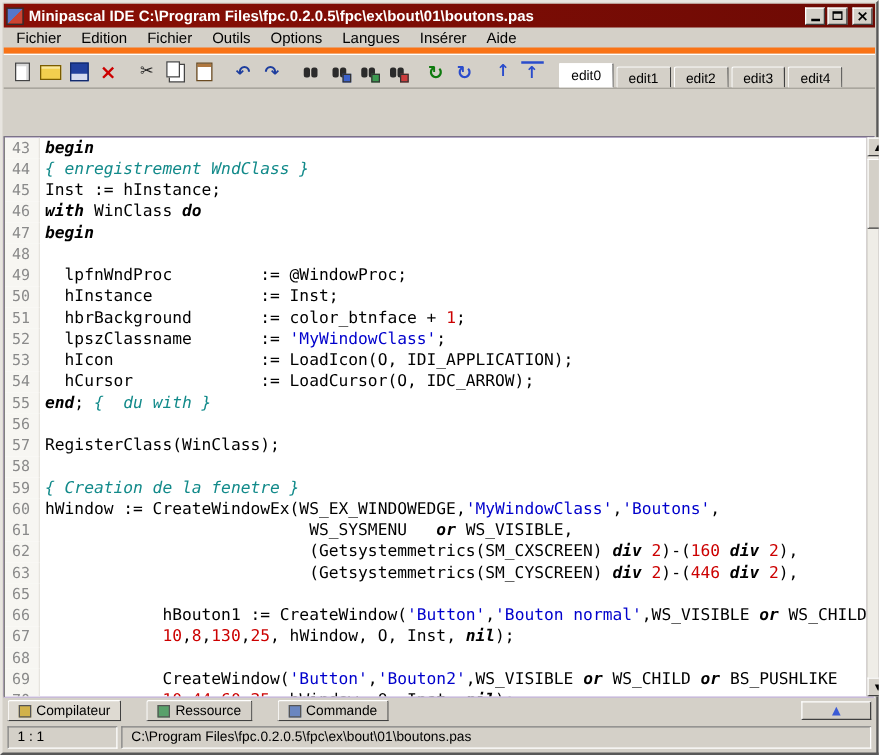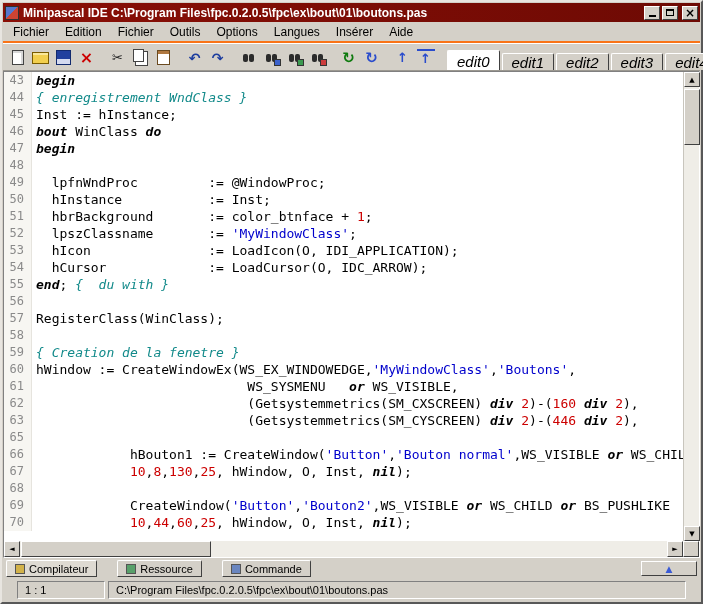--- a/index.html
+++ b/index.html
@@ -23,21 +23,21 @@
   .title-text{flex:1;white-space:nowrap;overflow:hidden;}
   .winbtns{display:flex;gap:2px;}
   .wbtn{width:16px;height:14px;background:#d4d0c8;border:1px solid;
     border-color:#fff #404040 #404040 #fff;display:flex;align-items:center;justify-content:center;}
   .wbtn.close{margin-left:2px;}
   .gl-min{width:7px;height:2px;background:#000;margin-top:7px;}
   .gl-max{width:8px;height:7px;border:1px solid #000;border-top-width:2px;}
   .gl-close{font:bold 12px "DejaVu Sans",sans-serif;line-height:12px;color:#000;}
   
   .menubar{height:21px;min-height:21px;display:flex;align-items:center;font-size:12px;
-    border-bottom:2px solid #f97316;padding-left:2px;}
+    border-bottom:5px solid #f97316;padding-left:2px;}
   .menu-item{padding:2px 8px;color:#000;}
   
   .toolbar{height:28px;min-height:28px;display:flex;align-items:center;
     border-top:1px solid #fff;border-bottom:1px solid #9b9890;padding:1px 3px 0;}
   .tb-buttons{display:flex;align-items:center;height:100%;}
   .tb-btn{width:23px;height:22px;background:#d4d0c8;border:1px solid #d4d0c8;
     display:flex;align-items:center;justify-content:center;padding:0;position:relative;}
   .tb-sep{width:8px;height:22px;}
   .tbi{display:flex;align-items:center;justify-content:center;width:18px;height:17px;
     font-family:"DejaVu Sans",sans-serif;position:relative;}
@@ -60,27 +60,27 @@
   .tbi-findnext::after,.tbi-findfiles::after,.tbi-replace::after{
     content:"";position:absolute;right:0;bottom:0;width:5px;height:5px;border:1px solid #333;}
   .tbi-findnext::after{background:#3c62cc;}
   .tbi-findfiles::after{background:#3c9a50;}
   .tbi-replace::after{background:#cc3c3c;}
   .tbi-compile{color:#0e7a0e;font-weight:bold;font-size:15px;}
   .tbi-build{color:#2a4ccc;font-weight:bold;font-size:15px;}
   .tbi-up{color:#2a4ccc;font-weight:bold;font-size:13px;}
   .tbi-top{color:#2a4ccc;font-weight:bold;font-size:13px;border-top:2px solid #2a4ccc;line-height:11px;}
   .editor-tabs{display:flex;align-items:flex-end;margin-left:10px;height:100%;}
-  .etab{height:17px;padding:1px 9px 0;font-size:15px;background:#d4d0c8;
+  .etab{height:17px;padding:1px 9px 0;font-size:11px;background:#d4d0c8;
     border:1px solid;border-color:#fff #404040 #404040 #fff;border-bottom:none;
-    border-radius:2px 2px 0 0;margin-right:2px;display:flex;align-items:center;color:#000;font-style:italic;}
+    border-radius:2px 2px 0 0;margin-right:2px;display:flex;align-items:center;color:#000;}
   .etab.active{background:#fff;height:20px;font-weight:normal;}
   
-  .editor-frame{flex:1;display:flex;flex-direction:column;min-height:0;
-    border:1px solid;border-color:#808080 #fff #fff #808080;background:#4c1d95;}
+  .editor-frame{flex:1;display:flex;min-height:0;
+    border:1px solid;border-color:#808080 #fff #fff #808080;background:#4c1d95;margin-top:38px;}
   .edrow{display:flex;flex:1;min-height:0;}
   .code-pane{flex:1;background:#fff;overflow:hidden;position:relative;}
   .cl{display:flex;height:17px;min-height:17px;white-space:pre;
     font:13px/17px "DejaVu Sans Mono",monospace;}
   .ln{width:28px;min-width:28px;text-align:right;padding-right:7px;color:#8a8a8a;
     background:#f7f6f2;border-right:1px solid #e6e4de;font-size:12px;}
   .ct{padding-left:4px;color:#000;}
   .tok-k{font-weight:bold;color:#000;font-style:italic;}
   .tok-c{color:#128a8a;font-style:italic;}
   .tok-s{color:#0000cc;}
@@ -112,21 +112,21 @@
   .btab.active{background:#dedad2;}
   .bti{width:10px;height:10px;border:1px solid #555;display:inline-block;}
   .bti-compilateur{background:#d2b24a;}
   .bti-ressource{background:#58a06a;}
   .bti-commande{background:#6a86c0;}
   .panel-rest{flex:1;display:flex;justify-content:flex-end;align-items:center;height:17px;}
   .panel-btn{width:56px;height:15px;background:#d4d0c8;border:1px solid;
     border-color:#fff #404040 #404040 #fff;display:flex;align-items:center;justify-content:center;
     font:9px "DejaVu Sans",sans-serif;color:#3b5bd6;}
   
-  .statusbar{height:23px;min-height:23px;display:flex;gap:3px;align-items:stretch;padding:3px 14px 2px;}
+  .statusbar{height:23px;min-height:23px;display:flex;gap:3px;align-items:stretch;padding:3px 3px 2px;}
   .scell{border:1px solid;border-color:#808080 #fff #fff #808080;padding:2px 7px;
     font-size:11px;color:#000;display:flex;align-items:center;white-space:nowrap;overflow:hidden;}
   .scell-pos{width:88px;min-width:88px;}
   .scell-path{flex:1;}
 </style>
 </head>
 <body>
 
 <div class="win">
 
@@ -224,21 +224,21 @@
         <span class="etab">edit4</span>
       </div>
   </div>
 
   <div class="editor-frame">
     <div class="edrow">
       <div class="code-pane">
           <div class="cl"><span class="ln">43</span><span class="ct"><span class="tok-k">begin</span></span></div>
           <div class="cl"><span class="ln">44</span><span class="ct"><span class="tok-c">{ enregistrement WndClass }</span></span></div>
           <div class="cl"><span class="ln">45</span><span class="ct"><span class="tok-p">Inst := hInstance;</span></span></div>
-          <div class="cl"><span class="ln">46</span><span class="ct"><span class="tok-k">bout</span><span class="tok-p"> WinClass </span><span class="tok-k">do</span></span></div>
+          <div class="cl"><span class="ln">46</span><span class="ct"><span class="tok-k">with</span><span class="tok-p"> WinClass </span><span class="tok-k">do</span></span></div>
           <div class="cl"><span class="ln">47</span><span class="ct"><span class="tok-k">begin</span></span></div>
           <div class="cl"><span class="ln">48</span></div>
           <div class="cl"><span class="ln">49</span><span class="ct"><span class="tok-p">  lpfnWndProc         := @WindowProc;</span></span></div>
           <div class="cl"><span class="ln">50</span><span class="ct"><span class="tok-p">  hInstance           := Inst;</span></span></div>
           <div class="cl"><span class="ln">51</span><span class="ct"><span class="tok-p">  hbrBackground       := color_btnface + </span><span class="tok-n">1</span><span class="tok-p">;</span></span></div>
           <div class="cl"><span class="ln">52</span><span class="ct"><span class="tok-p">  lpszClassname       := </span><span class="tok-s">'MyWindowClass'</span><span class="tok-p">;</span></span></div>
           <div class="cl"><span class="ln">53</span><span class="ct"><span class="tok-p">  hIcon               := LoadIcon(O, IDI_APPLICATION);</span></span></div>
           <div class="cl"><span class="ln">54</span><span class="ct"><span class="tok-p">  hCursor             := LoadCursor(O, IDC_ARROW);</span></span></div>
           <div class="cl"><span class="ln">55</span><span class="ct"><span class="tok-k">end</span><span class="tok-p">; </span><span class="tok-c">{  du with }</span></span></div>
           <div class="cl"><span class="ln">56</span><span class="ct"></span></div>

